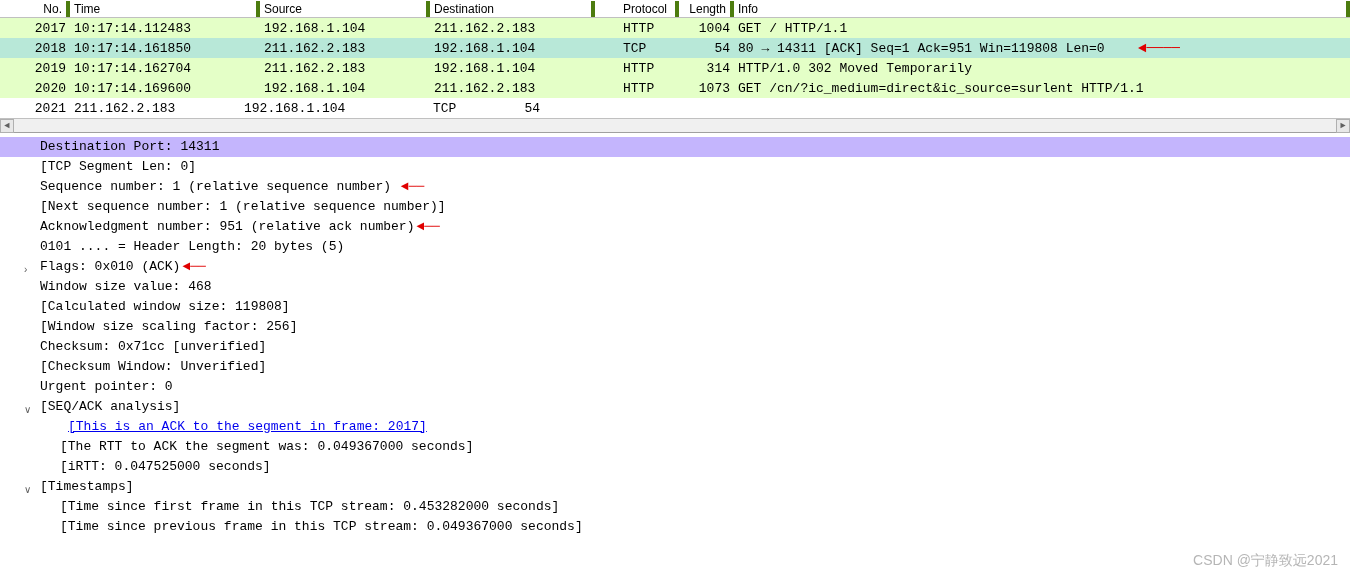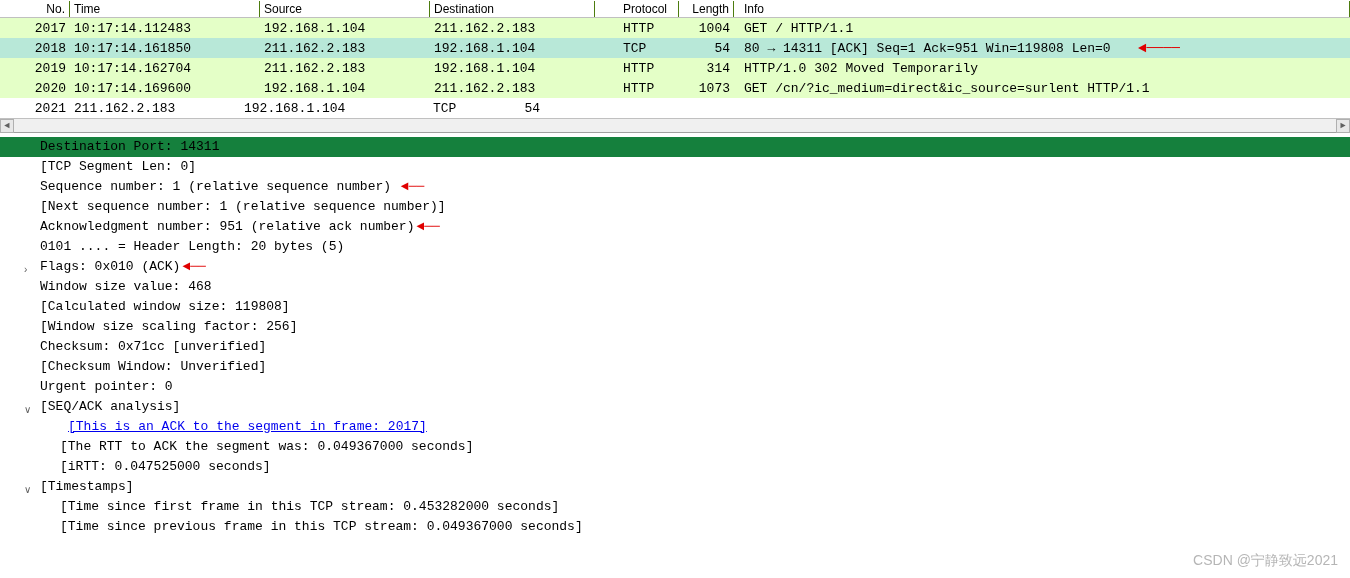--- a/index.html
+++ b/index.html
@@ -21,21 +21,21 @@
   display: flex;
   background: #ffffff;
   border-bottom: 1px solid #c0c0c0;
   height: 18px;
   align-items: center;
 }
 .packet-header .col {
   font-family: "Segoe UI", Arial, sans-serif;
   font-size: 12px;
   padding: 1px 4px;
-  border-right: 1px solid #4d7c0f;
+  border-right: 4px solid #4d7c0f;
   white-space: nowrap;
   overflow: hidden;
 }
 .packet-rows { }
 .packet-row {
   display: flex;
   height: 20px;
   align-items: center;
   cursor: pointer;
   position: relative;
@@ -47,21 +47,21 @@
   padding: 1px 4px;
   white-space: nowrap;
   overflow: hidden;
 }
 .col-no { width: 70px; text-align: right; padding-right: 8px; }
 .col-time { width: 190px; }
 .col-source { width: 170px; }
 .col-dest { width: 165px; }
 .col-proto { width: 60px; margin-left: 24px; }
 .col-length { width: 55px; text-align: right; padding-right: 8px; }
-.col-info { flex: 1; margin-left: 6px; }
+.col-info { flex: 1; }
 .arrow-red {
   position: absolute;
   right: 170px;
   top: 2px;
   color: #e00000;
   font-size: 14px;
 }
 .scrollbar-h {
   height: 14px;
   background: #f0f0f0;
@@ -84,21 +84,21 @@
   padding: 4px 0 4px 0;
   font-size: 13px;
   line-height: 20px;
   overflow: hidden;
 }
 .detail-line {
   padding: 0 0 0 40px;
   white-space: nowrap;
   position: relative;
 }
-.detail-line.highlight { background: #15803d; }
+.detail-line.highlight { background: #c4b5fd; }
 .detail-line.indent1 { padding-left: 40px; }
 .detail-line.indent2 { padding-left: 60px; }
 .tree-toggle {
   position: absolute;
   left: 24px;
   top: 3px;
   width: 12px;
   height: 12px;
   font-size: 10px;
   color: #606060;

